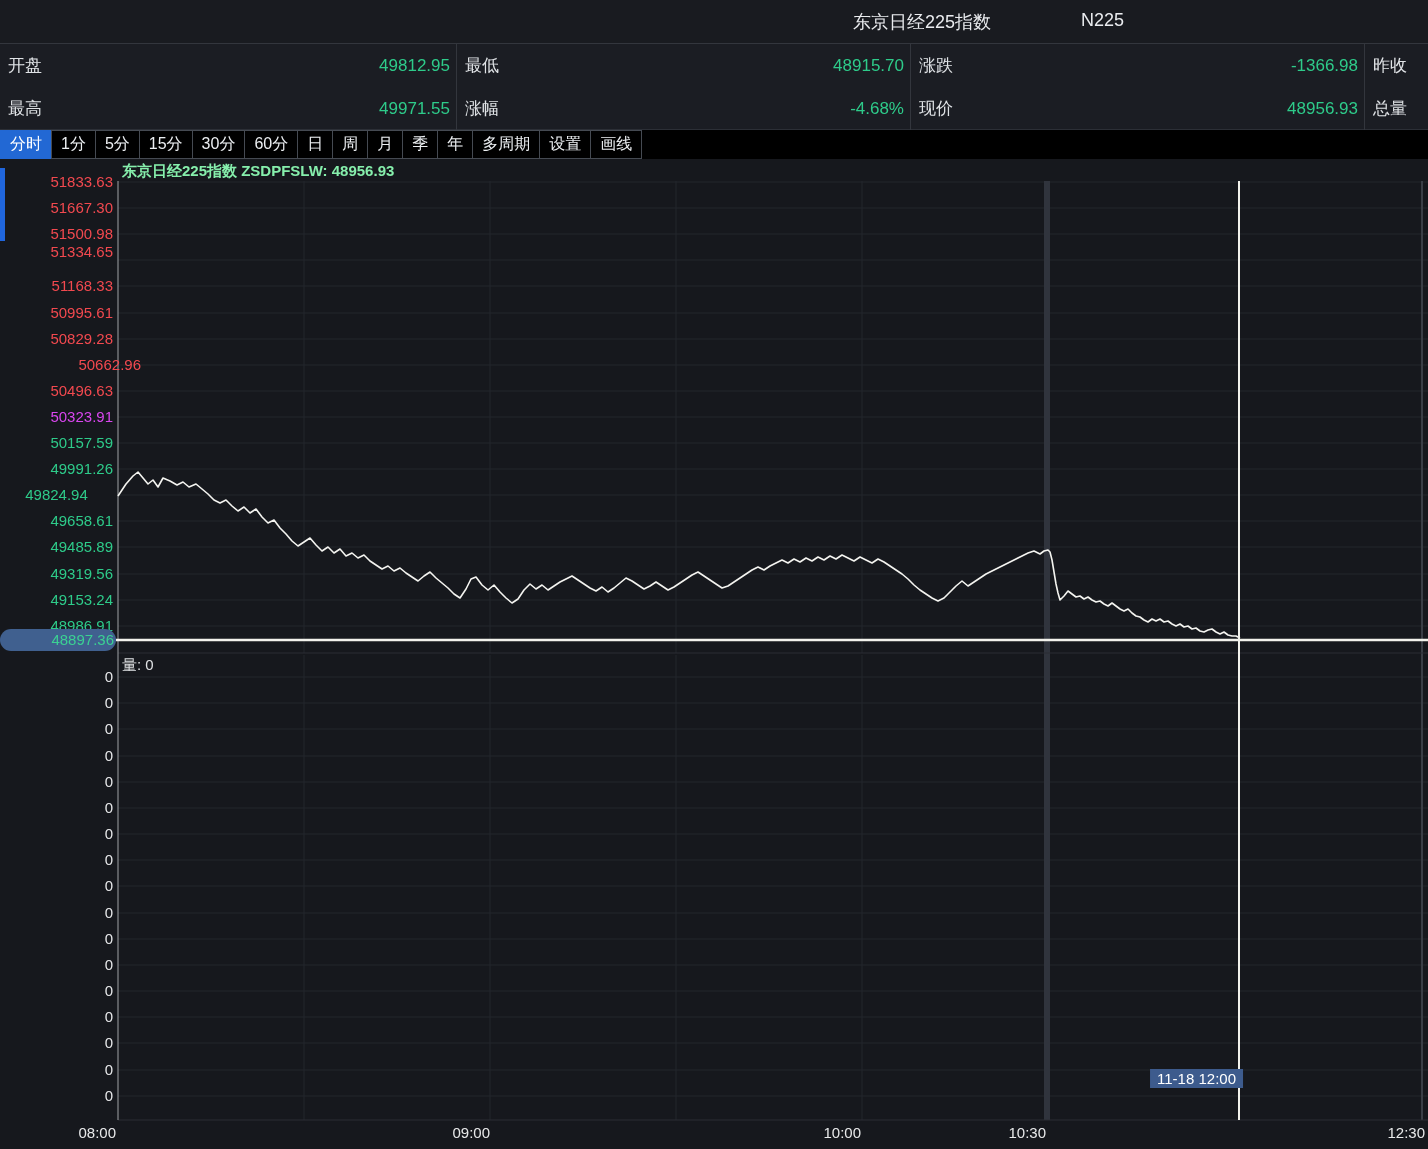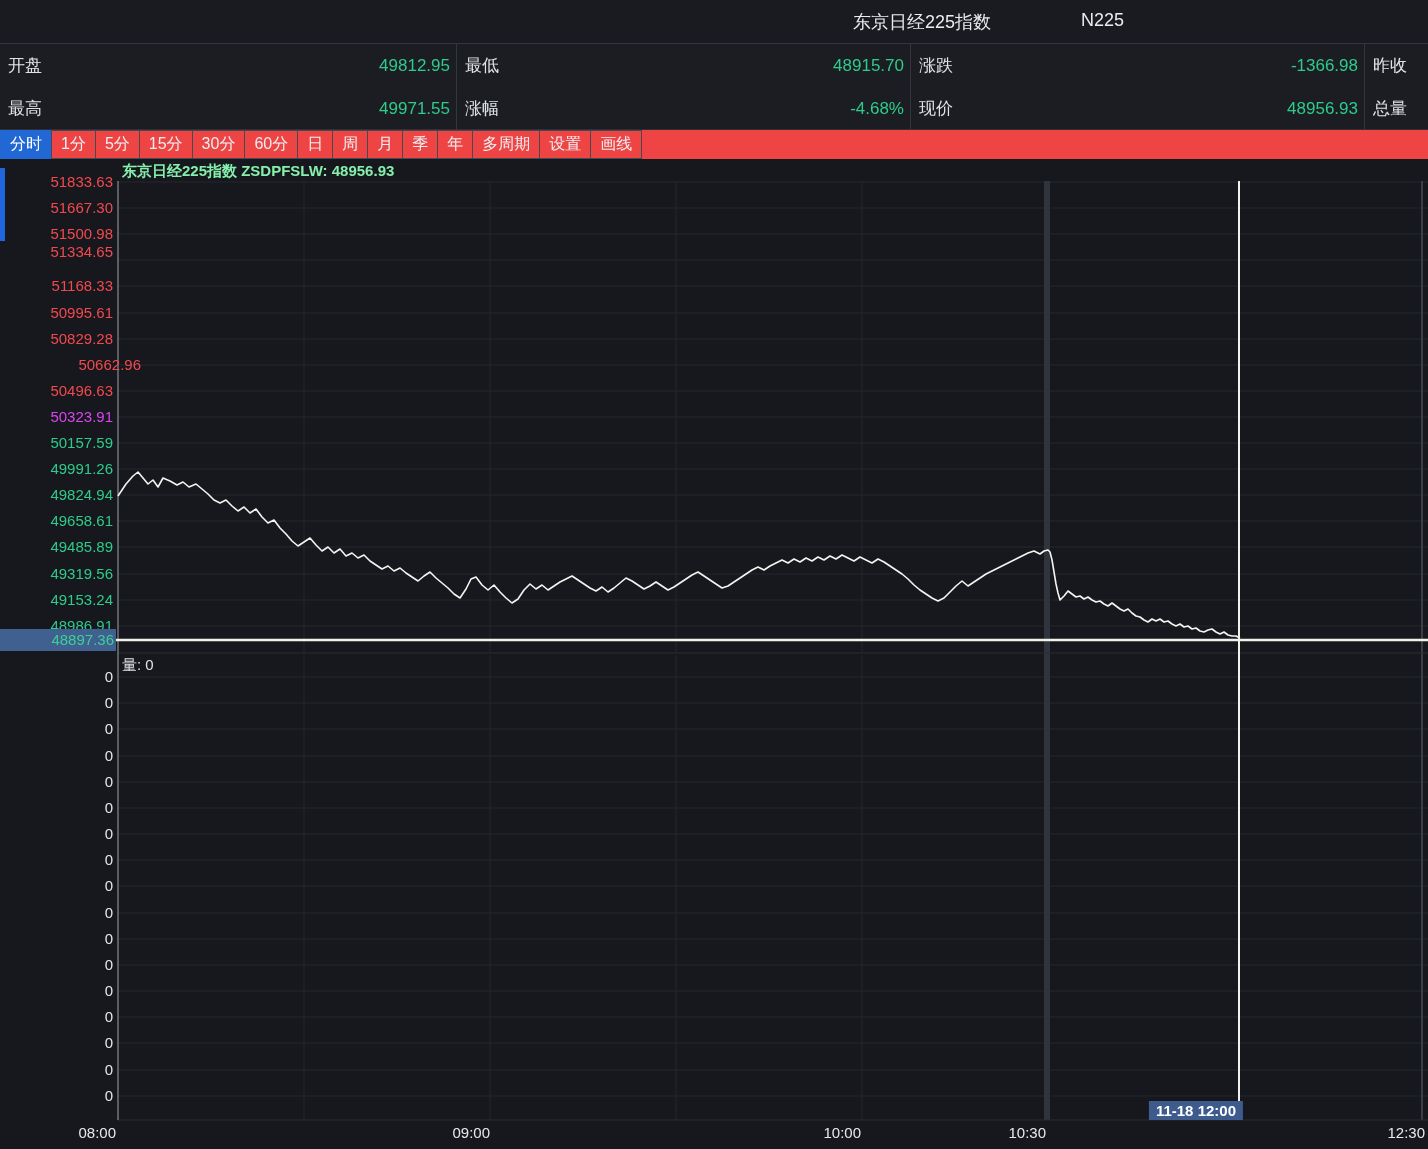--- a/index.html
+++ b/index.html
@@ -12,30 +12,30 @@
   
   .infobar{position:absolute;left:0;top:44px;width:1428px;height:86px;background:#1b1d23;border-bottom:1px solid #2c2f36;}
   .inforow{position:absolute;left:0;width:1428px;height:43px;display:flex;}
   .inforow.r0{top:0;} .inforow.r1{top:43px;}
   .infocell{position:relative;height:43px;display:flex;align-items:center;justify-content:space-between;padding:0 6px 0 8px;border-right:1px solid #33363d;flex-direction:row-reverse;}
   .infocell .lbl{font-size:17px;color:#e0e3e6;white-space:nowrap;}
   .infocell .val{font-size:17px;white-space:nowrap;}
   .c0{width:457px;} .c1{width:454px;} .c2{width:454px;} .c3{width:63px;border-right:none;overflow:hidden;}
   .val-green{color:#2ecb8a;} .val-red{color:#f2494f;} .val-flat{color:#d946ef;}
   
-  .tabbar{position:absolute;left:0;top:130px;width:1428px;height:29px;background:#ef4444;display:flex;align-items:stretch;}
+  .tabbar{position:absolute;left:0;top:130px;width:1428px;height:29px;background:#000000;display:flex;align-items:stretch;}
   .tab{border:1px solid #454a52;margin-left:-1px;padding:0 9px;font-size:16px;color:#eceff2;display:flex;align-items:center;white-space:nowrap;cursor:default;}
   .tab:first-child{margin-left:0;}
   .tab.active{background:#2268d4;border-color:#2268d4;color:#ffffff;}
   
   .chart{position:absolute;left:0;top:159px;width:1428px;height:990px;background:#16181d;}
   .legend{position:absolute;left:122px;top:3px;font-size:15px;color:#86efac;white-space:nowrap;font-weight:bold;}
   .bluestrip{position:absolute;left:0;top:9px;width:5px;height:73px;background:#2066dd;}
   .ylab{position:absolute;left:0;width:113px;text-align:right;font-size:15px;line-height:18px;}
-  .pricetag{position:absolute;left:0;width:116px;height:22px;background:#40608f;color:#3bd193;font-size:15px;text-align:right;padding:2px 2px 0 0;z-index:5;}
+  .pricetag{position:absolute;left:0;width:116px;height:22px;background:#40608f;color:#3bd193;font-size:15px;text-align:right;padding:2px 2px 0 0;z-index:5;border-radius:11px;}
   .vlab{position:absolute;left:122px;font-size:15px;color:#dfe1e3;}
   .xlab{position:absolute;font-size:15px;color:#e8e9ea;white-space:nowrap;transform:translateX(-100%);}
   .xlab.xhl{background:#3d5b8d;color:#ffffff;padding:1px 7px;}
   svg{position:absolute;left:0;top:0;}
 </style>
 </head>
 <body>
 
 <div class="screen">
   <div class="titlebar">
@@ -161,21 +161,21 @@
         <div class="ylab val-red" style="top: 66px;">51500.98</div>
         <div class="ylab val-red" style="top: 84px;">51334.65</div>
         <div class="ylab val-red" style="top: 118px;">51168.33</div>
         <div class="ylab val-red" style="top: 145px;">50995.61</div>
         <div class="ylab val-red" style="top: 171px;">50829.28</div>
         <div class="ylab val-red" style="top: 197px; margin-left: 28px;">50662.96</div>
         <div class="ylab val-red" style="top: 223px;">50496.63</div>
         <div class="ylab val-flat" style="top: 249px;">50323.91</div>
         <div class="ylab val-green" style="top: 275px;">50157.59</div>
         <div class="ylab val-green" style="top: 301px;">49991.26</div>
-        <div class="ylab val-green" style="top: 327px;">49824.94</div>
+        <div class="ylab val-green" style="top: 327px; text-align: center;">49824.94</div>
         <div class="ylab val-green" style="top: 353px;">49658.61</div>
         <div class="ylab val-green" style="top: 379px;">49485.89</div>
         <div class="ylab val-green" style="top: 406px; padding-left: 16px;">49319.56</div>
         <div class="ylab val-green" style="top: 432px;">49153.24</div>
         <div class="ylab val-green" style="top: 458px;">48986.91</div>
       </div>
     <div class="pricetag" style="top: 470px;">48897.36</div>
     <div class="vlab" style="top: 497px;">量: 0</div>
     <div id="vlabels">
         <div class="ylab" style="top: 509px; color: rgb(230, 231, 233);">0</div>
@@ -194,17 +194,17 @@
         <div class="ylab" style="top: 849px; color: rgb(230, 231, 233);">0</div>
         <div class="ylab" style="top: 875px; color: rgb(230, 231, 233);">0</div>
         <div class="ylab" style="top: 902px; color: rgb(230, 231, 233);">0</div>
         <div class="ylab" style="top: 928px; color: rgb(230, 231, 233);">0</div>
       </div>
     <div id="xlabels">
         <div class="xlab" style="left: 116px; top: 965px;">08:00</div>
         <div class="xlab" style="left: 490px; top: 965px;">09:00</div>
         <div class="xlab" style="left: 861px; top: 965px;">10:00</div>
         <div class="xlab" style="left: 1046px; top: 965px;">10:30</div>
-        <div class="xlab xhl" style="left: 1243px; top: 942px; font-weight: bold;">11-18 12:00</div>
+        <div class="xlab xhl" style="left: 1243px; top: 910px;">11-18 12:00</div>
         <div class="xlab" style="left: 1425px; top: 965px;">12:30</div>
       </div>
   </div>
 </div>
 
 </body></html>

